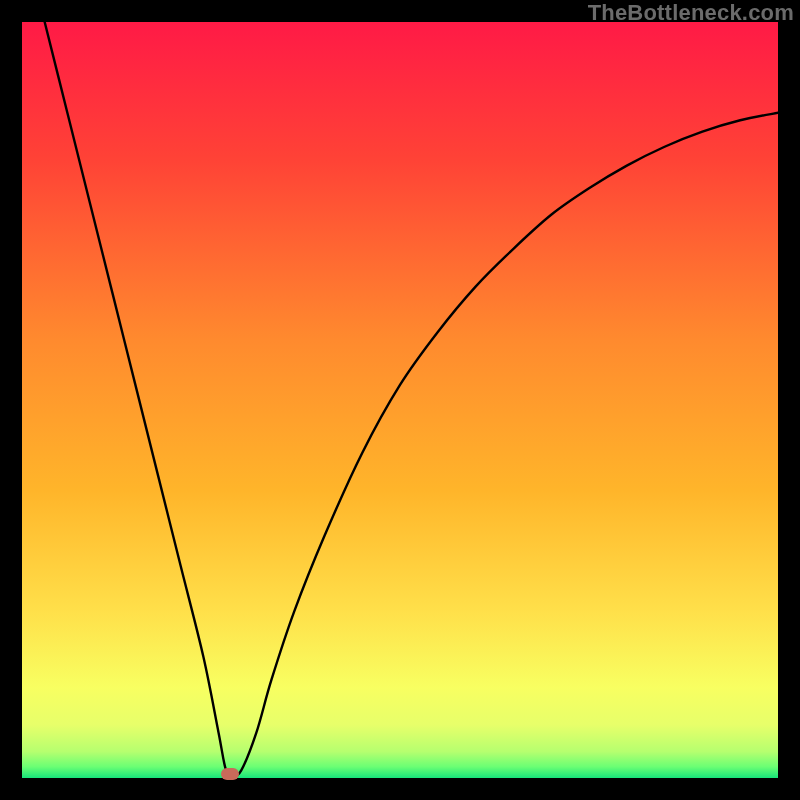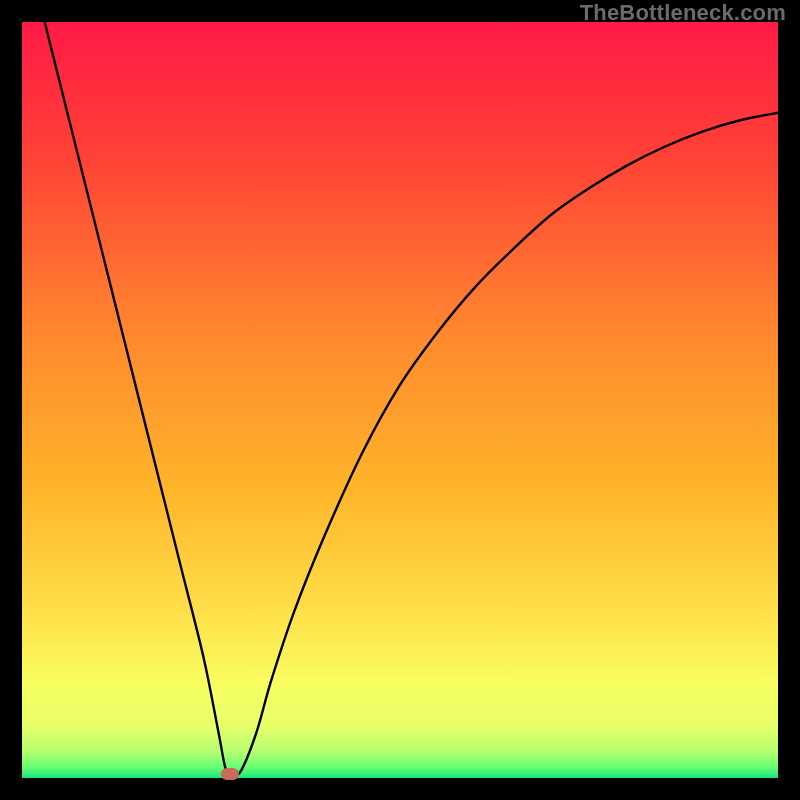--- a/index.html
+++ b/index.html
@@ -21,21 +21,21 @@
   .plot {
     position: absolute;
     left: 0;
     top: 0;
     width: 756px;
     height: 756px;
   }
   .watermark {
     position: absolute;
     top: 0;
-    right: 14px;
+    right: 6px;
     font-family: Arial, Helvetica, sans-serif;
     font-size: 22px;
     font-weight: 600;
     color: #6b6b6b;
     letter-spacing: 0.2px;
     user-select: none;
   }
   .marker {
     position: absolute;
     width: 18px;

